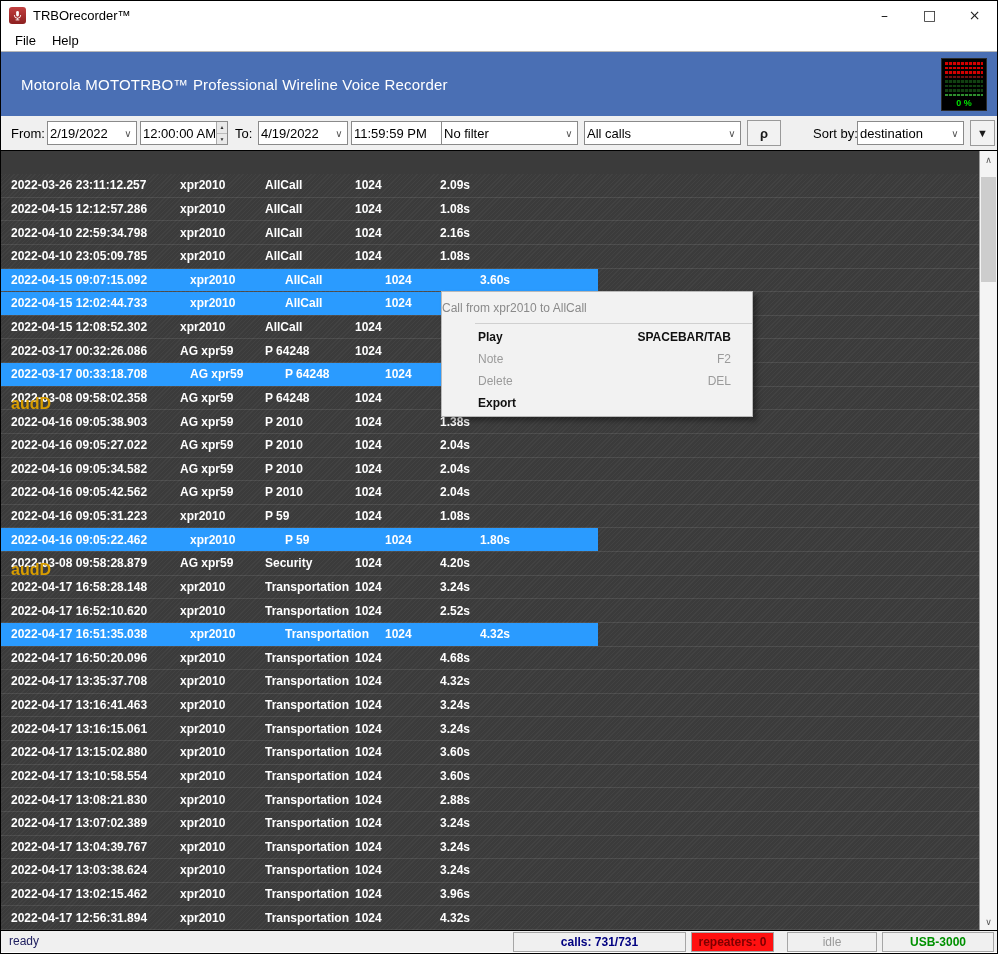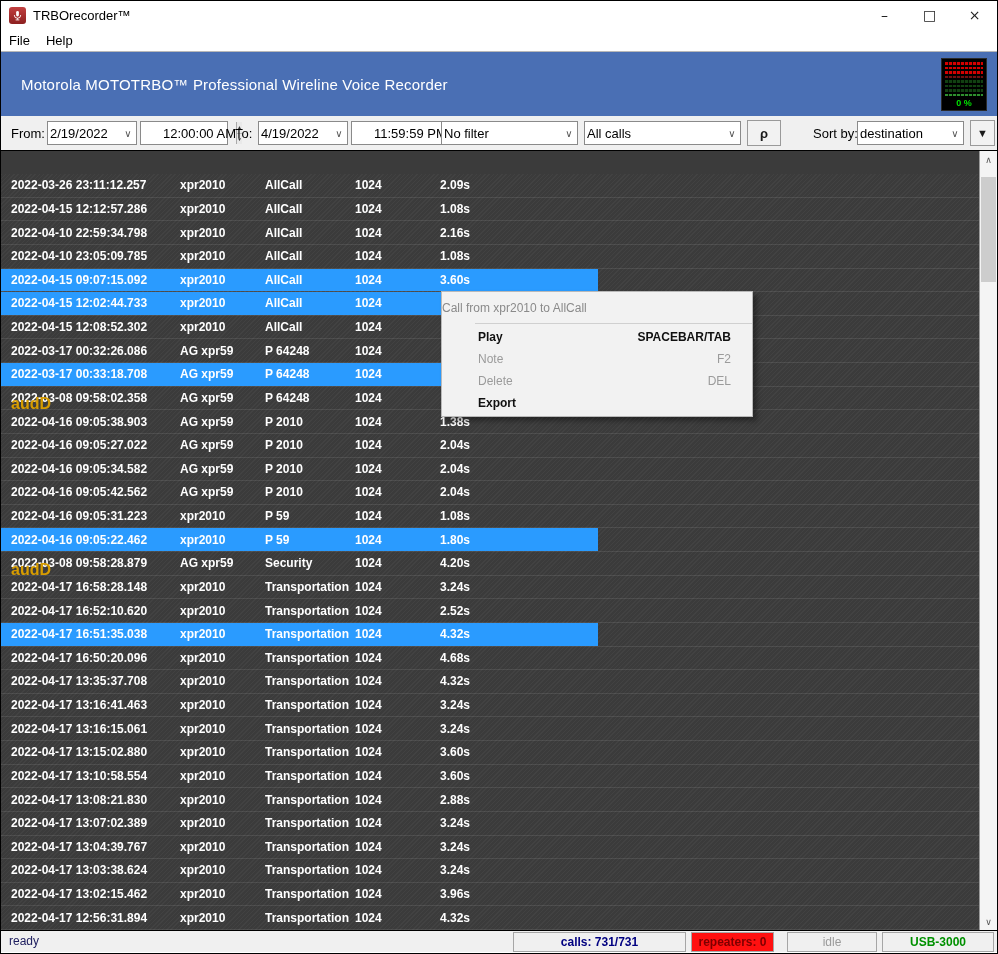--- a/index.html
+++ b/index.html
@@ -16,21 +16,21 @@
   .app-icon { width:17px; height:17px; margin-left:8px; border-radius:3px;
     background:linear-gradient(#c24040,#8c1f1f); display:flex; align-items:center; justify-content:center; }
   .app-title { margin-left:7px; font-size:13px; color:#000; }
   .win-controls { position:absolute; right:0; top:0; height:28px; display:flex; }
   .win-btn { width:45px; height:28px; display:flex; align-items:center; justify-content:center;
     font-size:14px; color:#222; font-family:"DejaVu Sans", sans-serif; }
 
   
   .menubar { height:22px; background:#ffffff; display:flex; align-items:center; font-size:13px; color:#000; }
   .menu-item-top { padding:2px 8px; }
-  .menu-item-top:first-child { padding-left:8px; }
+  .menu-item-top:first-child { padding-left:2px;margin-left:12px; }
 
   
   .banner { position:relative; height:65px; background:#4a6fb4; border-top:1px solid #b8b8b8; }
   .banner-title { position:absolute; left:20px; top:24px; color:#ffffff; font-weight:normal; font-size:15px; letter-spacing:0.2px; }
   .vu-meter { position:absolute; right:10px; top:6px; width:46px; height:53px; background:#000;
     border:1px solid #2a2a2a; padding:2px 3px; display:flex; flex-direction:column; justify-content:flex-start; }
   .vu-bar { height:3px; margin:1px 0; }
   .vu-red    { background:repeating-linear-gradient(90deg,#d40000 0 3px,#200000 3px 4px); }
   .vu-dimred { background:repeating-linear-gradient(90deg,#701010 0 3px,#180000 3px 4px); }
   .vu-dimgrn { background:repeating-linear-gradient(90deg,#124012 0 3px,#001200 3px 4px); }
@@ -39,21 +39,21 @@
 
   
   .toolbar { position:relative; height:34px; background:#f0f0f0; font-size:13px; color:#000; }
   .tb-label { position:absolute; top:10px; }
   .combo, .spinbox {
     position:absolute; top:5px; height:24px; background:#fff; border:1px solid #8a8a8a;
     display:flex; align-items:center; font-size:13px; color:#000;
   }
   .combo .combo-text { flex:1; padding-left:2px; white-space:nowrap; overflow:hidden; }
   .combo .chev { width:16px; text-align:center; color:#555; font-size:10px; font-family:"DejaVu Sans", sans-serif; }
-  .spinbox .spin-text { flex:1; padding-left:22px; white-space:nowrap; }
+  .spinbox .spin-text { flex:1; padding-left:2px; white-space:nowrap; }
   .spin-btns { width:14px; height:100%; display:flex; flex-direction:column; border-left:1px solid #aaa; }
   .spin-btn { flex:1; background:#e9e9e9; border-bottom:1px solid #bbb; display:flex; align-items:center; justify-content:center;
     font-size:5px; color:#333; }
   .spin-btn:last-child { border-bottom:none; }
   .tool-btn { position:absolute; top:4px; height:26px; background:#f2f2f2; border:1px solid #9a9a9a;
     display:flex; align-items:center; justify-content:center; font-weight:bold; font-size:13px; color:#1a1a1a; }
 
   
   .table-area { position:relative; height:781px; border-top:1px solid #000; border-bottom:1px solid #000;
     background:#3b3b3b; overflow:hidden; }
@@ -63,21 +63,21 @@
     border-right:1px solid #d4d4d4; white-space:nowrap; overflow:hidden; }
   .th:first-child { padding-left:10px; }
   .th.filler { border-right:none; }
 
   .tbody { position:absolute; left:0; right:18px; top:23px; bottom:0; display:flex; flex-direction:column;
     background:#3b3b3b;
     background-image:repeating-linear-gradient(135deg, rgba(255,255,255,0.035) 0 1px, transparent 1px 3px); }
   .trow { flex:1; position:relative; border-bottom:1px solid rgba(255,255,255,0.09); }
   .row-data { position:absolute; left:0; top:0; bottom:0; width:597px;
     display:grid; grid-template-columns:175px 85px 90px 85px 162px; }
-  .trow.selected .row-data { background:#2a9bff; }
+  .trow.selected .row-data { background:#2a9bff;gap:10px; }
   .td { display:flex; align-items:center; padding-left:4px; font-size:12px; font-weight:bold; color:#ffffff;
     white-space:nowrap; overflow:hidden; }
   .td.ts { padding-left:10px; }
   .audio-tag { position:absolute; left:10px; bottom:0px; font-size:16px; line-height:10px; font-weight:bold; color:#d79c00;text-align:right; }
 
   
   .context-menu { position:absolute; left:440px; top:140px; width:312px; background:#f2f2f2;
     border:1px solid #b9b9b9; box-shadow:4px 4px 5px rgba(0,0,0,0.35); padding:2px 0; z-index:10; }
   .cm-header { height:28px; display:flex; align-items:center; font-size:12px; color:#8a8a8a; }
   .cm-sep { height:1px; background:#d0d0d0; margin:1px 0 2px 33px; }

